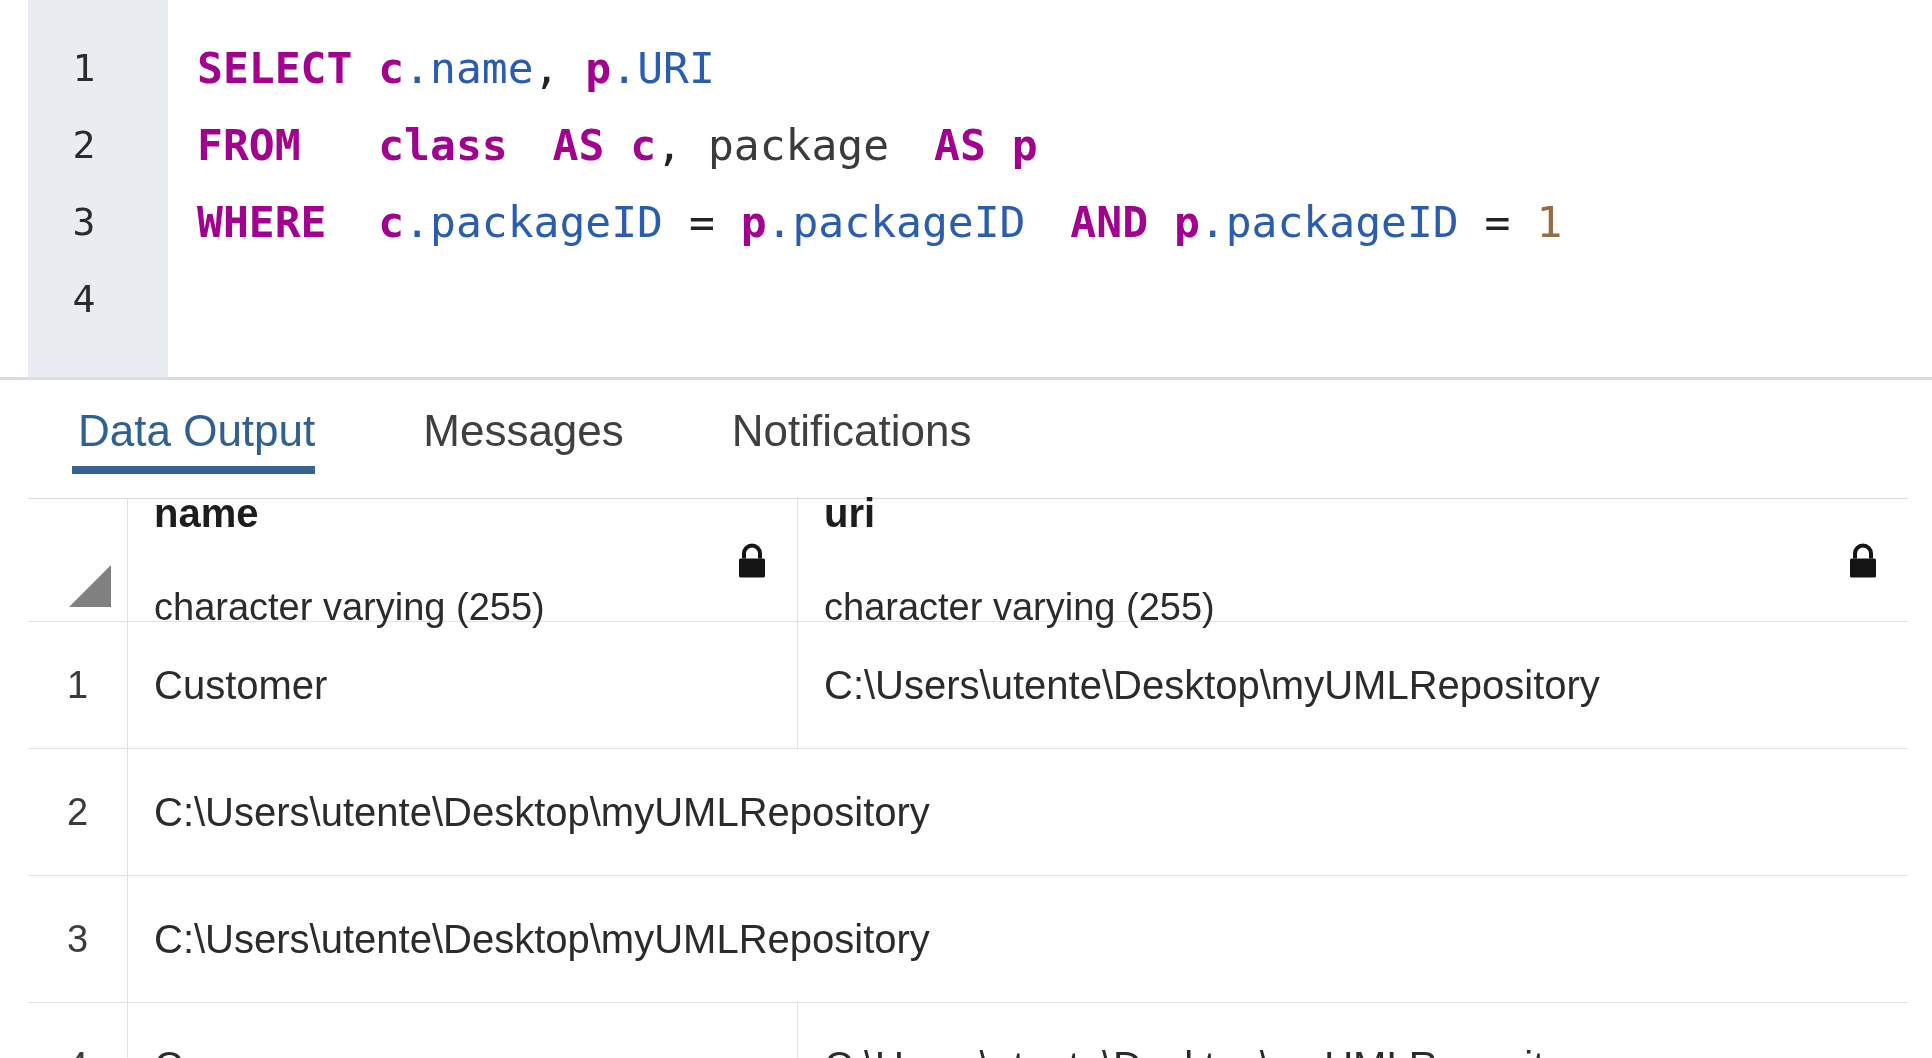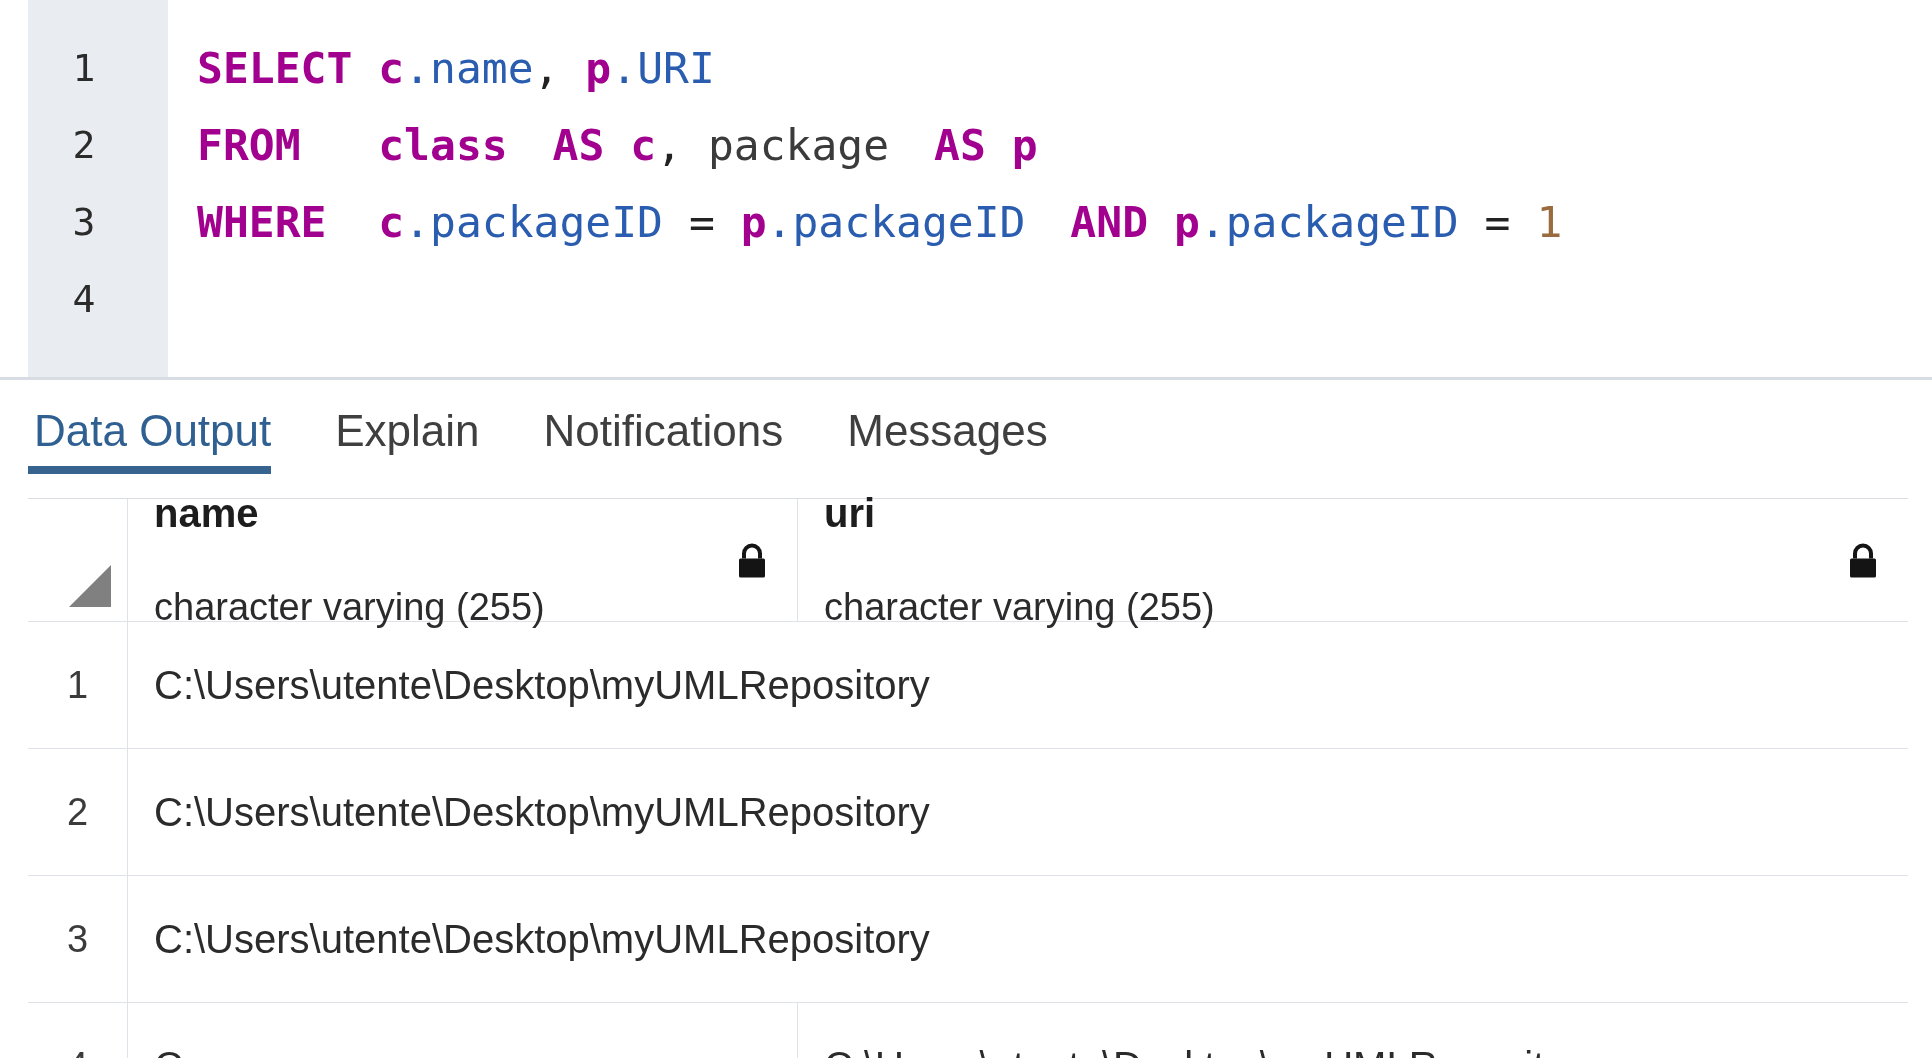--- a/index.html
+++ b/index.html
@@ -78,20 +78,21 @@
     box-sizing: border-box;
   }
   .tab {
     position: relative;
     font-size: 44px;
     color: #3f3f3f;
     padding: 26px 30px 0 6px;
     margin-right: 28px;
     cursor: pointer;
     white-space: nowrap;
+    margin-left: 44px;
   }
   .tab.active {
     color: #2f6091;
   }
   .tab.active::after {
     content: "";
     position: absolute;
     left: 0;
     right: 30px;
     bottom: -18px;
@@ -188,23 +189,22 @@
   <div class="code-lines" id="code-lines">
       <div class="code-line"><div class="ln">1</div><div class="code-body"><span class="kw">SELECT</span><span class="plain"> </span><span class="alias">c</span><span class="punc">.</span><span class="col">name</span><span class="op">,</span><span class="plain"> </span><span class="alias">p</span><span class="punc">.</span><span class="col">URI</span></div></div>
       <div class="code-line"><div class="ln">2</div><div class="code-body"><span class="kw">FROM</span><span class="plain">   </span><span class="alias">class</span><span class="plain"> </span><span class="kw">AS</span><span class="plain"> </span><span class="alias">c</span><span class="op">,</span><span class="plain"> </span><span class="plain">package</span><span class="plain"> </span><span class="kw">AS</span><span class="plain"> </span><span class="alias">p</span></div></div>
       <div class="code-line"><div class="ln">3</div><div class="code-body"><span class="kw">WHERE</span><span class="plain">  </span><span class="alias">c</span><span class="punc">.</span><span class="col">packageID</span><span class="plain"> </span><span class="op">=</span><span class="plain"> </span><span class="alias">p</span><span class="punc">.</span><span class="col">packageID</span><span class="plain"> </span><span class="kw">AND</span><span class="plain"> </span><span class="alias">p</span><span class="punc">.</span><span class="col">packageID</span><span class="plain"> </span><span class="op">=</span><span class="plain"> </span><span class="num">1</span></div></div>
       <div class="code-line"><div class="ln">4</div><div class="code-body"></div></div>
     </div>
 </div>
 
 <div id="tabs">
     <div class="tab active">Data Output</div>
-    <div class="tab">Explain</div>
+    <div class="tab">Messages</div>
     <div class="tab">Notifications</div>
-    <div class="tab">Messages</div>
   </div>
 
 <div id="grid">
 
   <div class="grid-row grid-head">
     <div class="cell c-idx">
       <span class="corner-tri"></span>
     </div>
 
     <div class="cell c-name">
@@ -222,20 +222,21 @@
       <svg class="lock-icon" viewBox="0 0 34 40">
         <path d="M9 17 V12 a8 8 0 0 1 16 0 v5" fill="none" stroke="#141414" stroke-width="4"></path>
         <rect x="4" y="17" width="26" height="19" rx="1.5" fill="#141414"></rect>
       </svg>
     </div>
   </div>
 
   <div id="grid-body">
       <div class="grid-row data-row">
         <div class="cell c-idx">1</div>
+        <div class="cell c-name">Customer</div>
         <div class="cell c-uri">C:\Users\utente\Desktop\myUMLRepository</div>
       </div>
       <div class="grid-row data-row">
         <div class="cell c-idx">2</div>
         <div class="cell c-uri">C:\Users\utente\Desktop\myUMLRepository</div>
       </div>
       <div class="grid-row data-row">
         <div class="cell c-idx">3</div>
         <div class="cell c-uri">C:\Users\utente\Desktop\myUMLRepository</div>
       </div>

